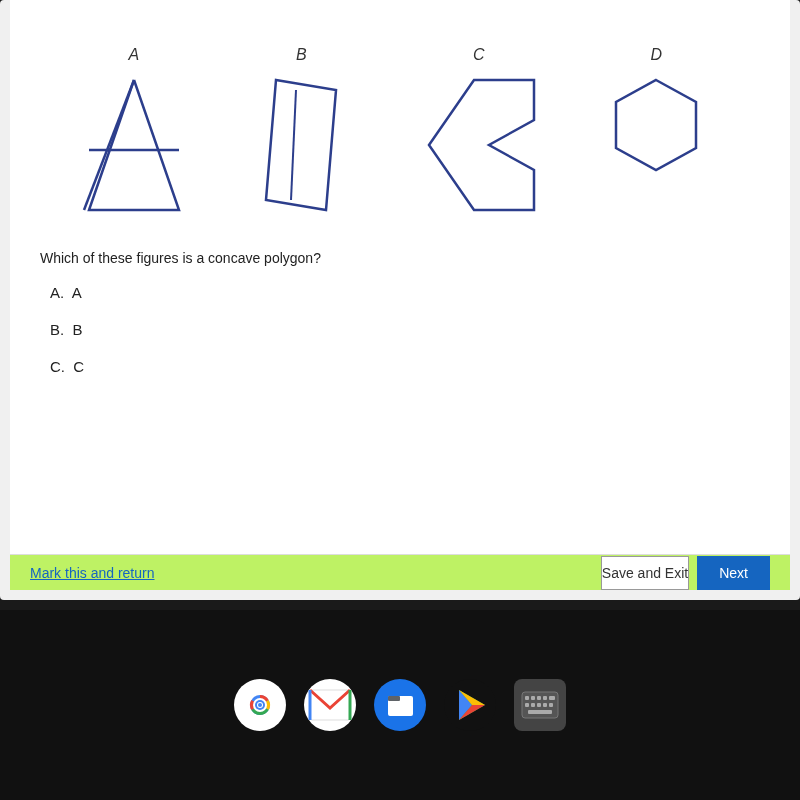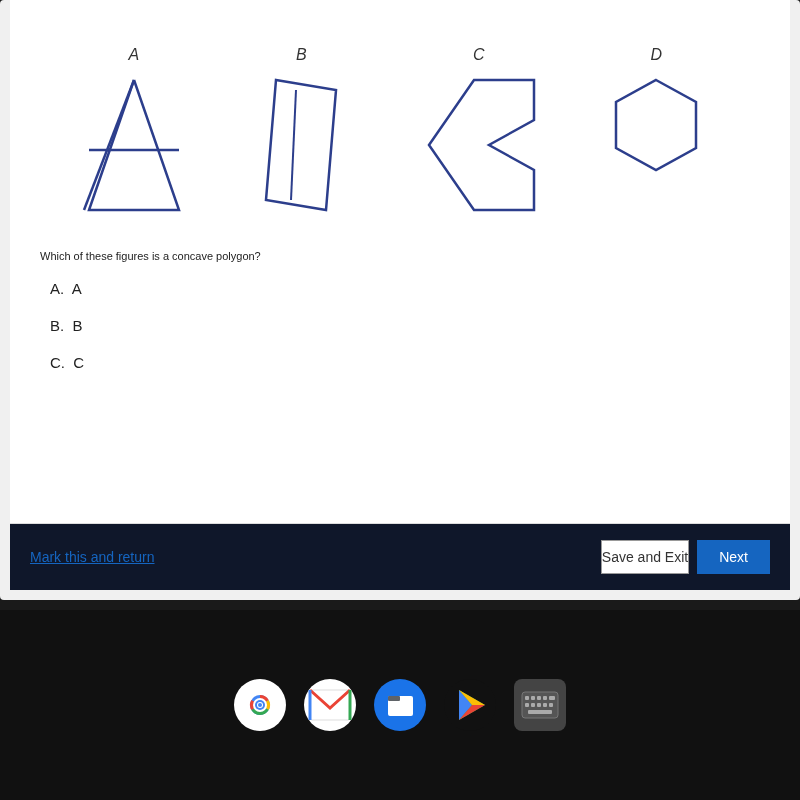--- a/index.html
+++ b/index.html
@@ -52,21 +52,21 @@
       font-size: 16px;
       color: #333;
       margin-bottom: 6px;
     }
 
     svg {
       overflow: visible;
     }
 
     .question-text {
-      font-size: 11px;
+      font-size: 14px;
       color: #222;
       margin-top: 10px;
       margin-bottom: 18px;
     }
 
     .options {
       display: flex;
       flex-direction: column;
       gap: 20px;
       margin-left: 10px;
@@ -76,22 +76,22 @@
       font-size: 15px;
       color: #222;
     }
 
     .footer {
       position: absolute;
       bottom: 10px;
       left: 10px;
       right: 0;
       width: 780px;
-      height: 67px;
-      background: #0f172a;
+      height: 36px;
+      background: #bef264;
       border-top: 1px solid #ddd;
       display: flex;
       align-items: center;
       justify-content: space-between;
       padding: 0 20px;
     }
 
     .mark-link {
       color: #1565c0;
       text-decoration: underline;

